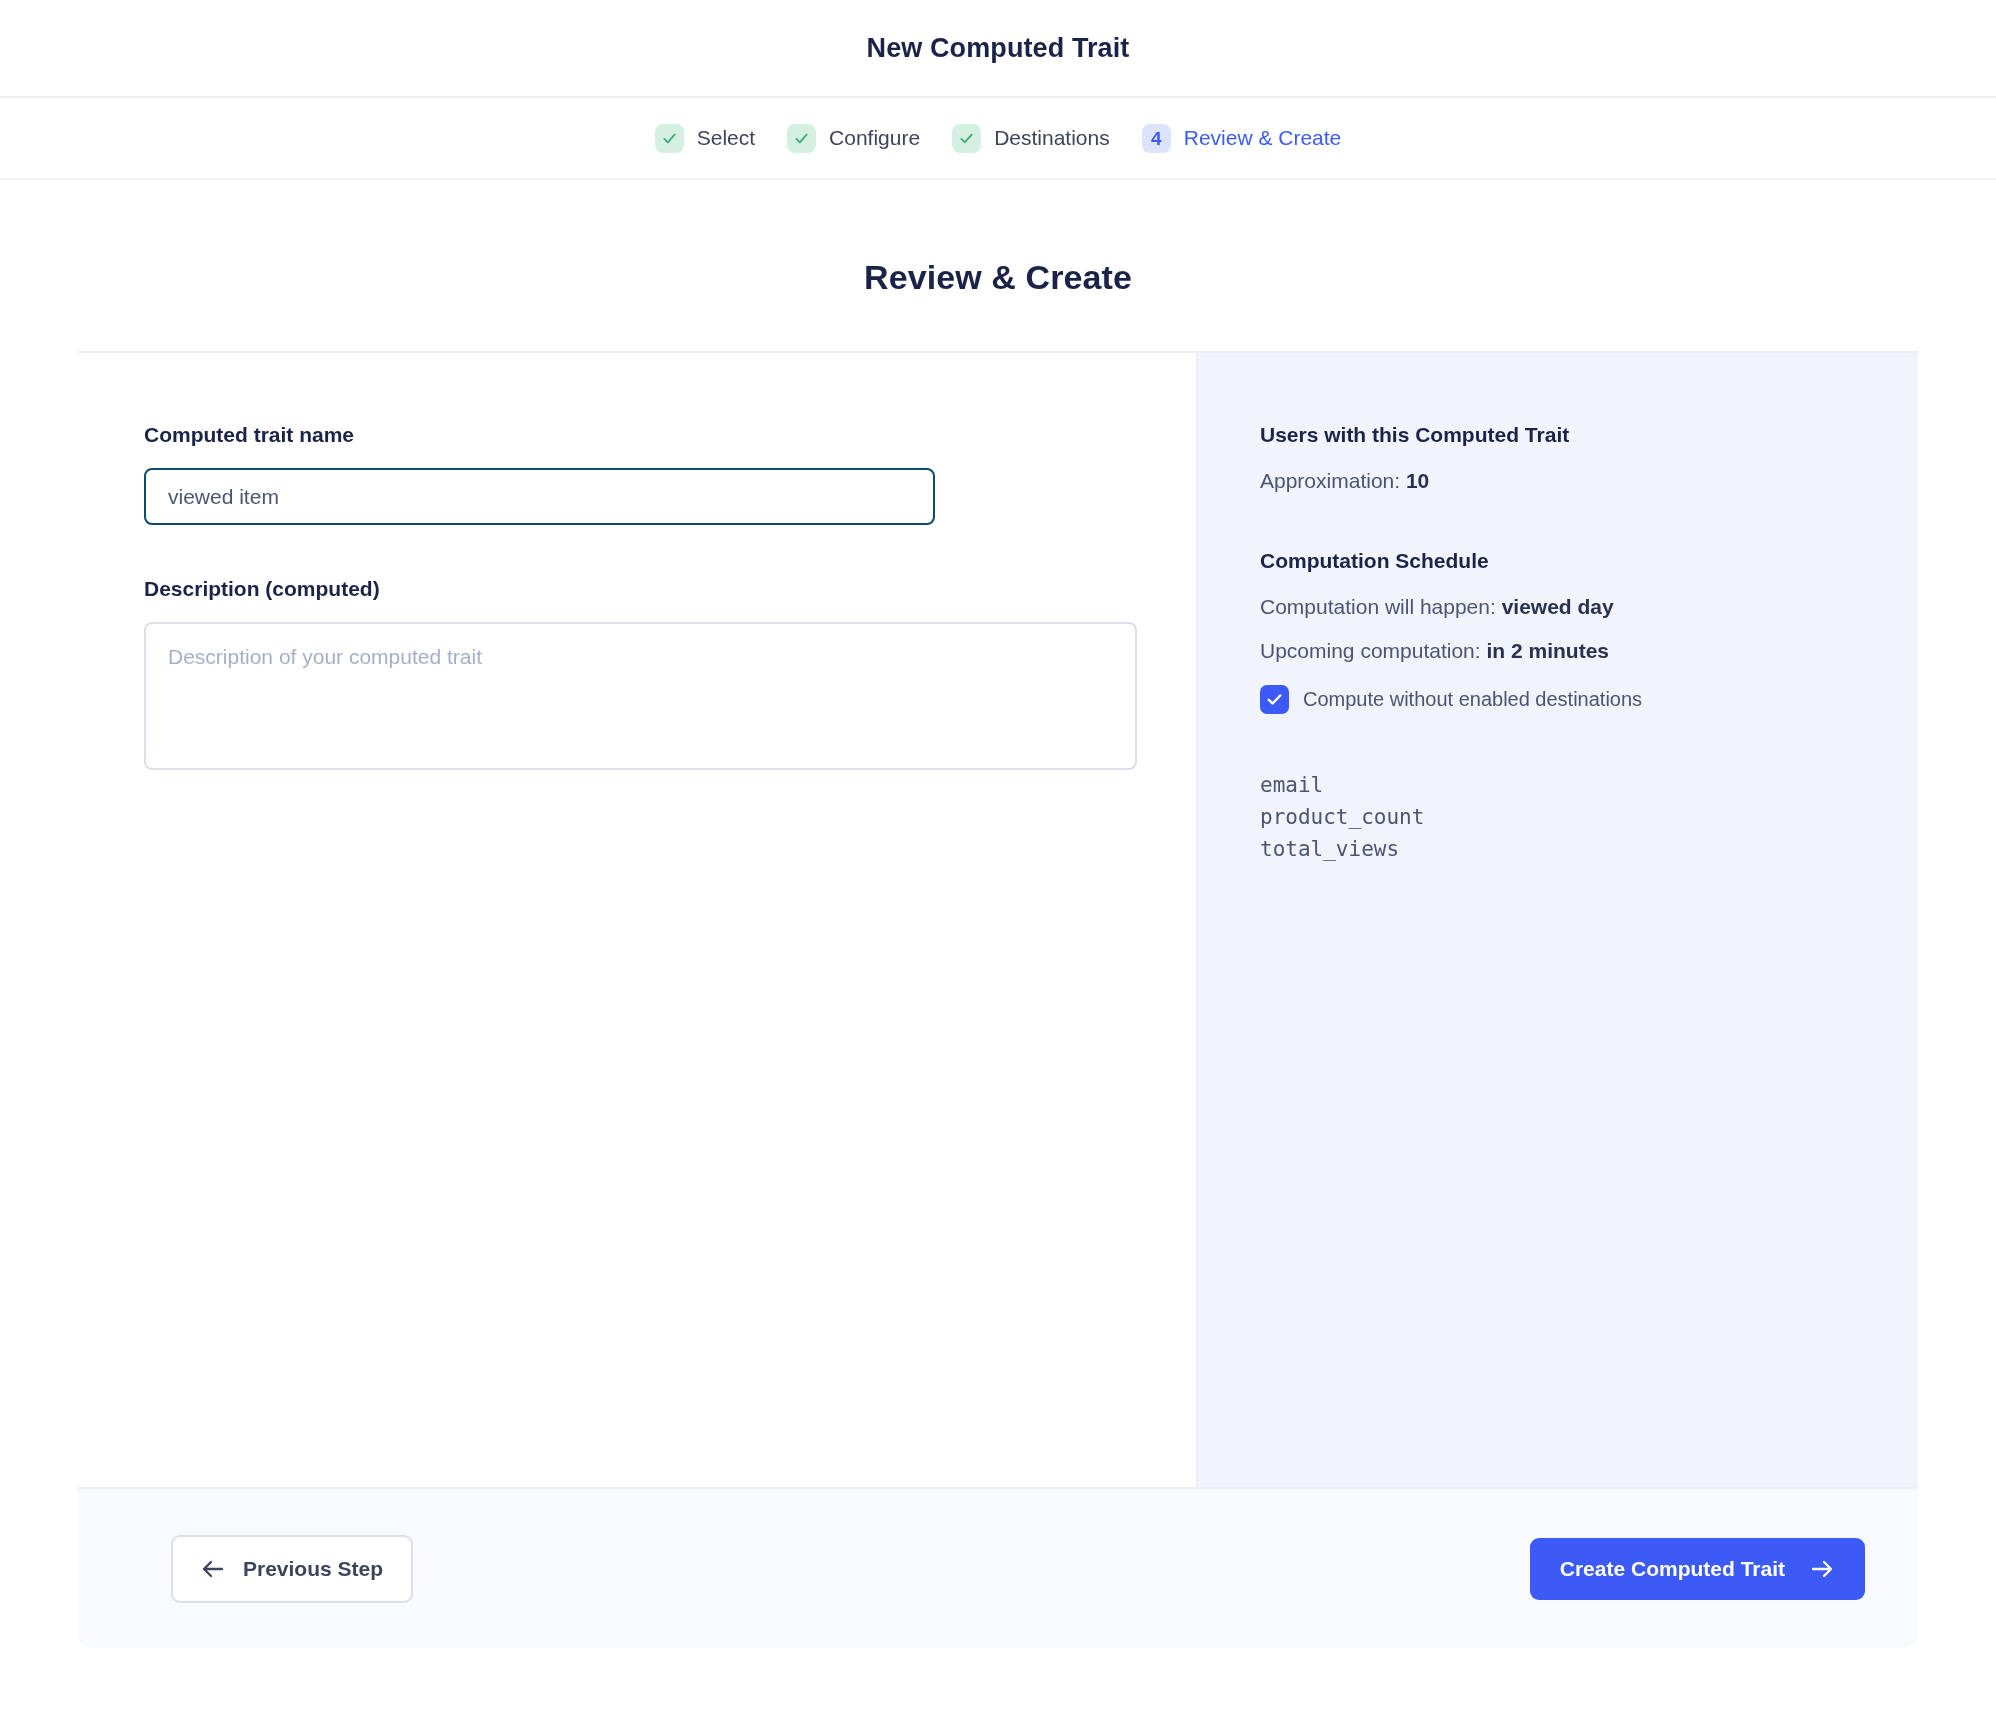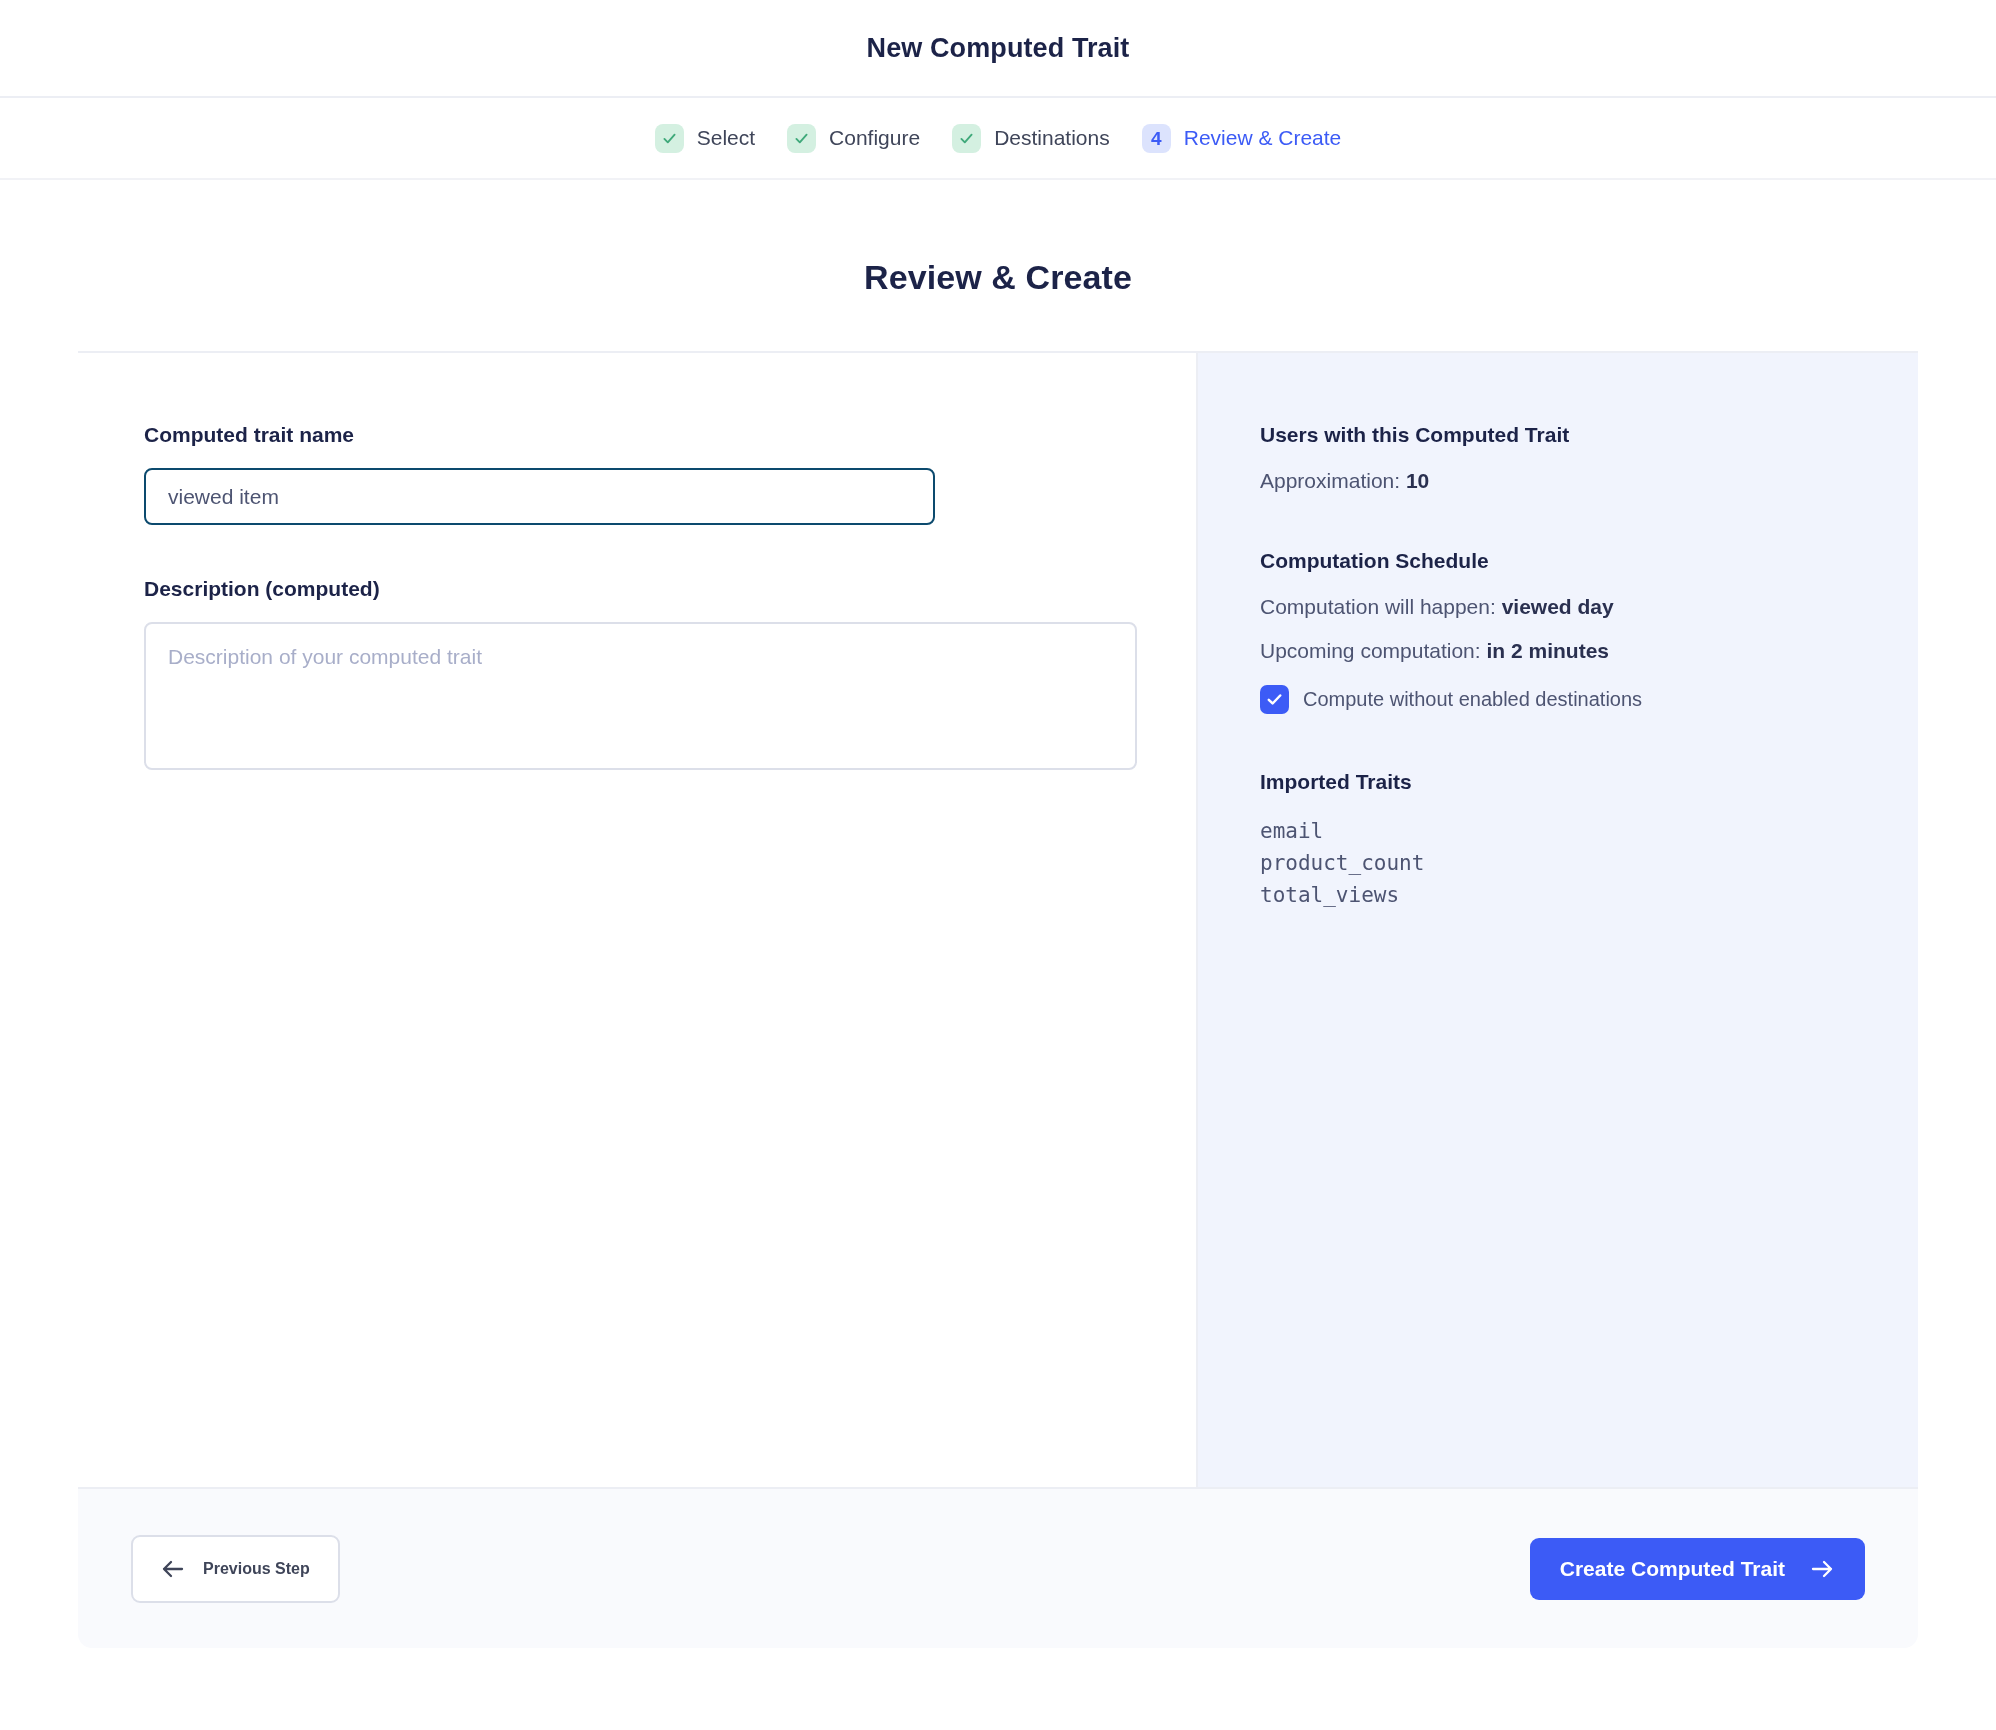--- a/index.html
+++ b/index.html
@@ -214,25 +214,26 @@
     align-items: center;
     font-family: inherit;
     cursor: pointer;
     border-radius: 9px;
     white-space: nowrap;
   }
   .btn-secondary {
     background: #ffffff;
     border: 2px solid #dcdfe9;
     color: #3f4559;
-    font-size: 16px;
+    font-size: 21px;
     font-weight: bold;
     height: 68px;
     padding: 0 28px;
     gap: 18px;
+    margin-left: 40px;
   }
   .btn-primary {
     background: #3c5bf6;
     border: none;
     color: #ffffff;
     font-size: 21px;
     font-weight: bold;
     height: 62px;
     padding: 0 30px;
     gap: 24px;
@@ -331,21 +332,20 @@
           <span class="checkbox">
             <svg viewBox="0 0 20 20" fill="none">
               <path d="M4 10.3L8 14.2L16 5.8" stroke="#ffffff" stroke-width="2.6" stroke-linecap="round" stroke-linejoin="round"></path>
             </svg>
           </span>
           <span class="checkbox-label">Compute without enabled destinations</span>
         </div>
       </div>
 
       <div class="summary-section">
-        <div class="summary-title">Imported Traits</div>
         <div class="trait-list">
           <div>email</div>
           <div>product_count</div>
           <div>total_views</div>
         </div>
       </div>
 
     </div>
   </div>
 

